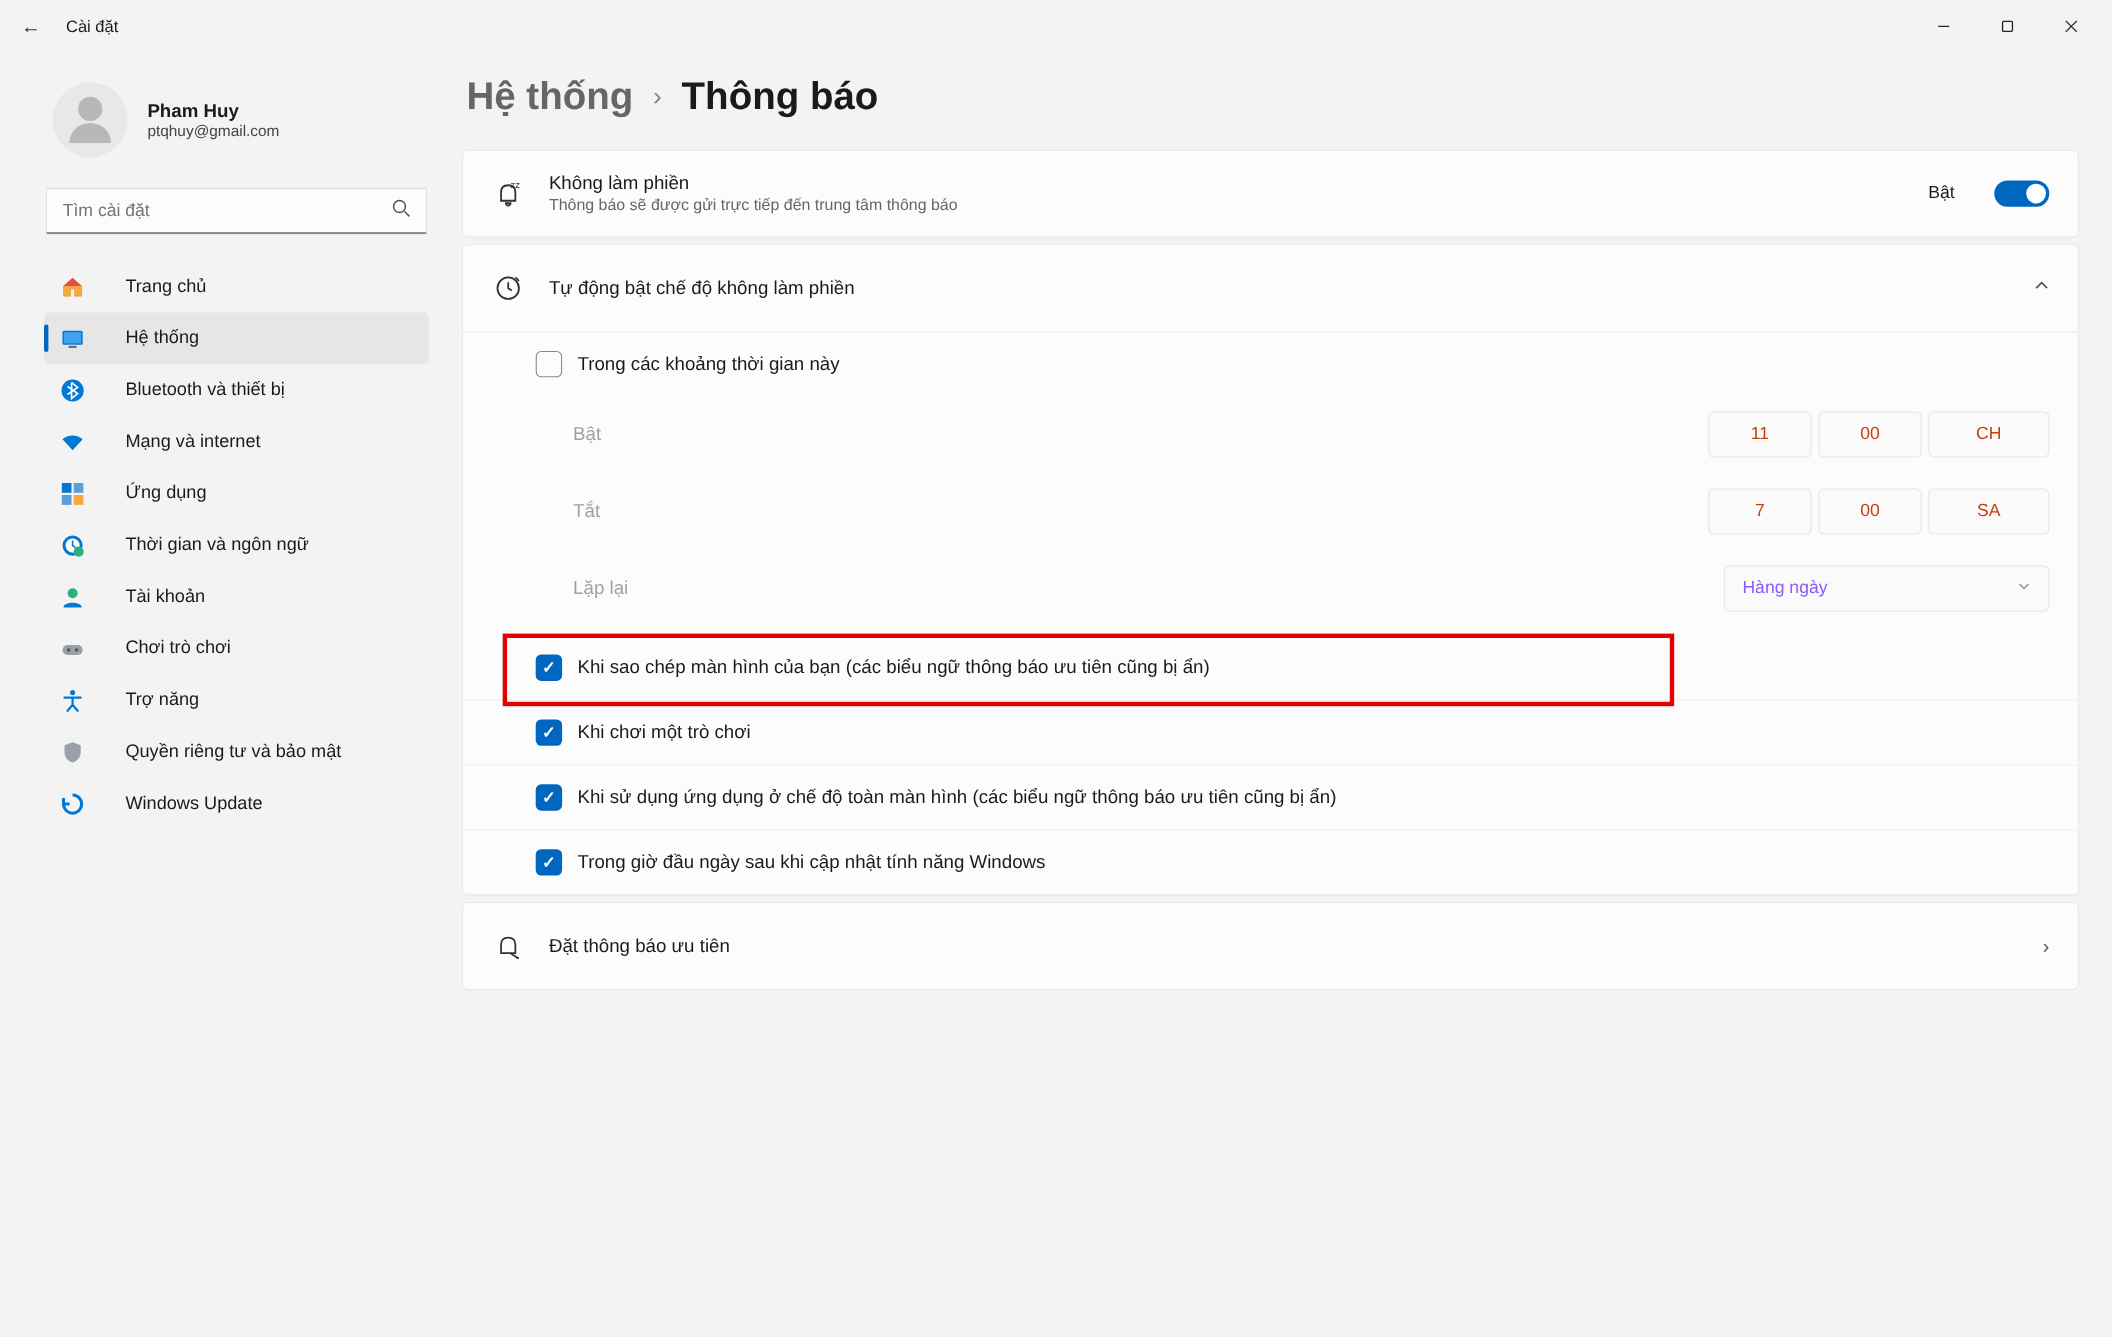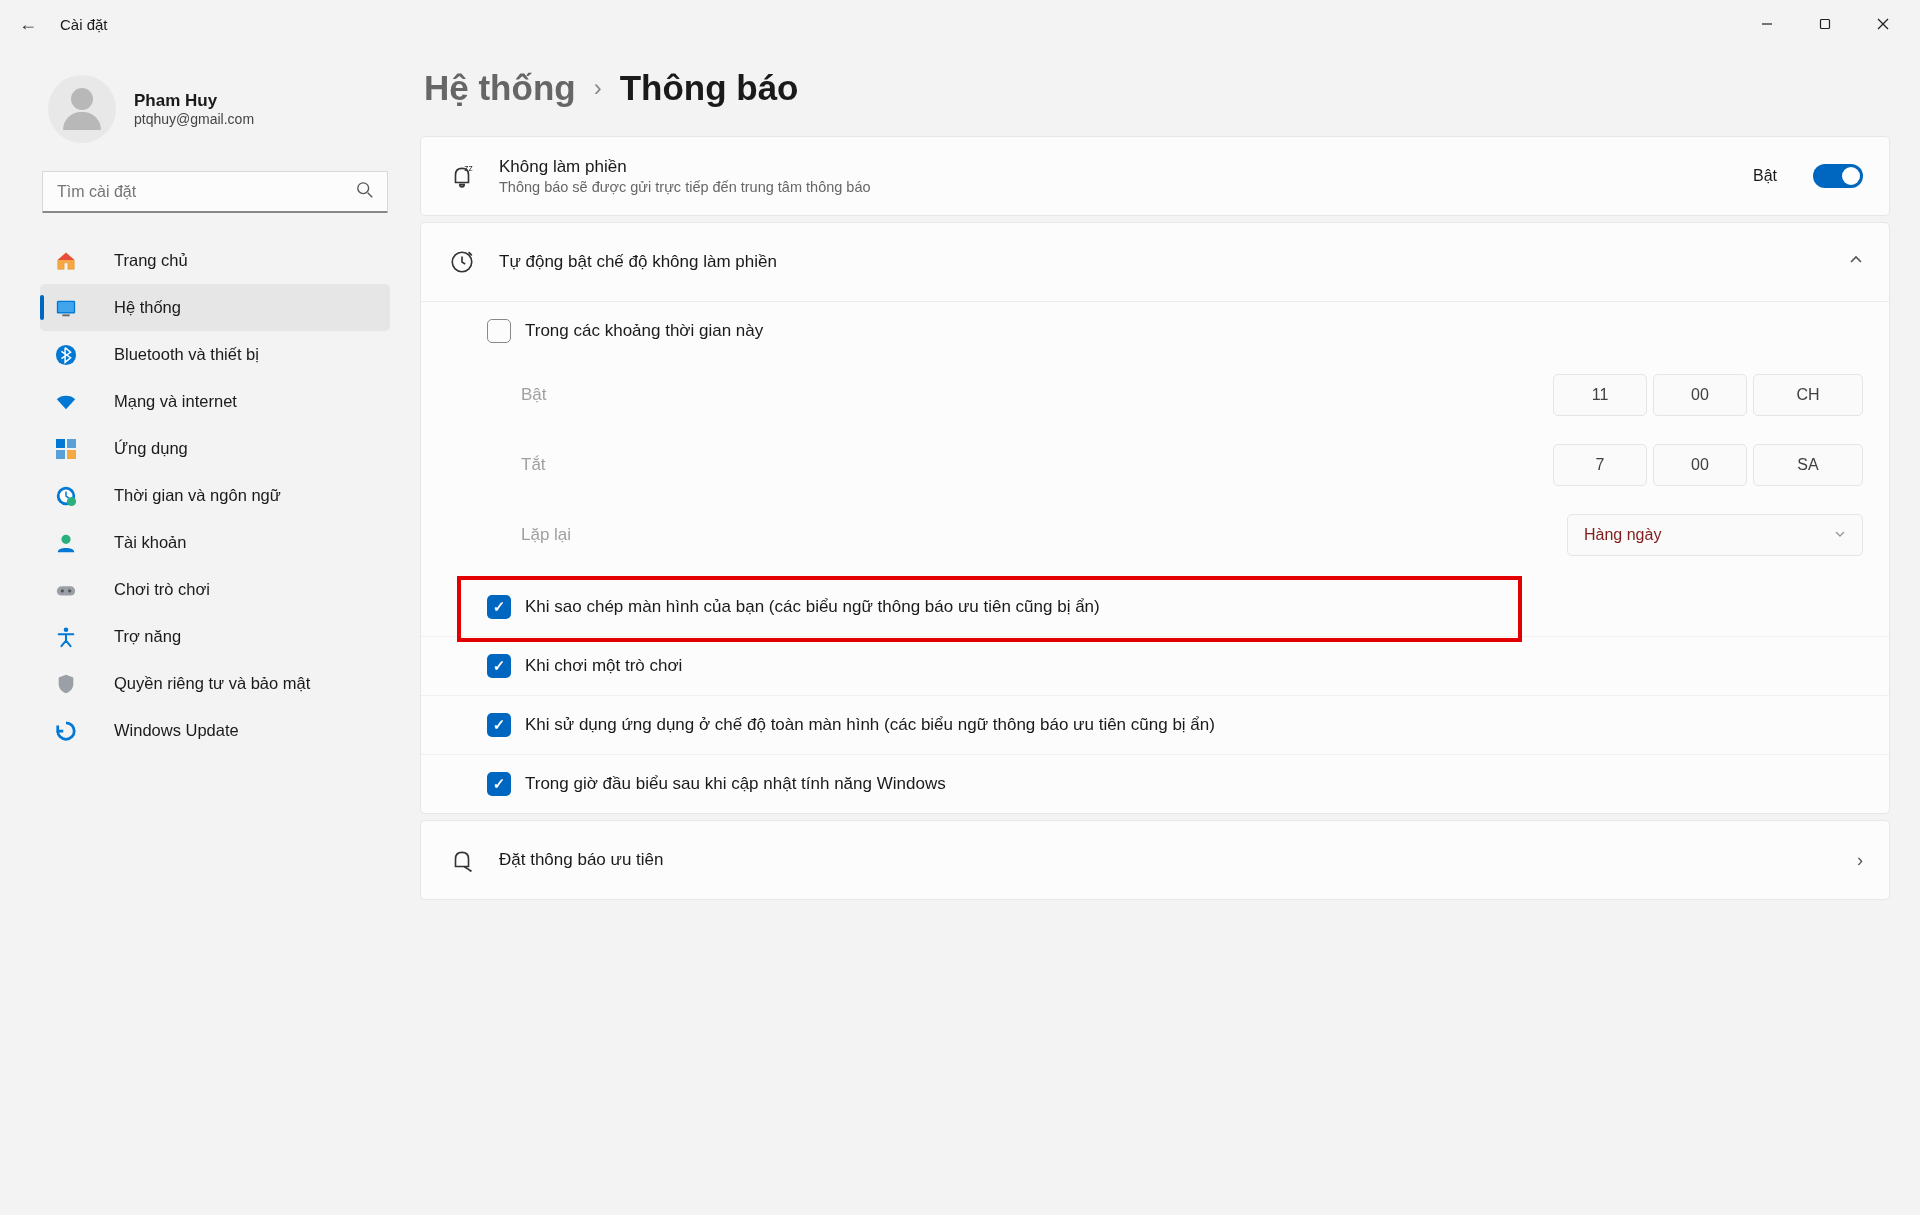--- a/index.html
+++ b/index.html
@@ -63,23 +63,23 @@
 .checkbox { width: 24px; height: 24px; border-radius: 5px; display: flex; align-items: center; justify-content: center; flex-shrink: 0; }
 .checkbox.checked { background: #0067c0; border: none; }
 .checkbox.unchecked { border: 1.8px solid #888; background: #fcfcfc; }
 .checkbox.checked::after { content: "✓"; color: #fff; font-size: 15px; font-weight: bold; }
 .exp-item .lbl { font-size: 17px; flex: 1; }
 
 
 .schedrow { padding: 14px 26px 14px 100px; display: flex; align-items: center; }
 .schedrow .slabel { flex: 1; font-size: 17px; color: #a0a0a0; }
 .timegrp { display: flex; gap: 6px; }
-.timebox { width: 94px; height: 42px; border: 1px solid #e5e5e5; border-radius: 5px; background: #fafafa; display: flex; align-items: center; justify-content: center; font-size: 16px; color: #404040; }
+.timebox { width: 94px; height: 42px; border: 1px solid #e5e5e5; border-radius: 5px; background: #fafafa; display: flex; align-items: center; justify-content: center; font-size: 16px; color: #c2410c; }
 .timebox.wide { width: 110px; }
-.repeat-select { width: 296px; height: 42px; border: 1px solid #e5e5e5; border-radius: 5px; background: #fafafa; display: flex; align-items: center; padding: 0 16px; justify-content: space-between; font-size: 16px; color: #7f1d1d; }
+.repeat-select { width: 296px; height: 42px; border: 1px solid #e5e5e5; border-radius: 5px; background: #fafafa; display: flex; align-items: center; padding: 0 16px; justify-content: space-between; font-size: 16px; color: #8b5cf6; }
 
 
 .highlight-wrap { position: relative; }
 .highlight-box { position: absolute; border: 4px solid #e30000; pointer-events: none; left: 36px; top: -2px; width: 1065px; height: 66px; }
 
 </style>
 </head>
 <body>
 
 <div class="titlebar">
@@ -314,21 +314,21 @@
         <div class="exp-item">
           <div class="checkbox checked"></div>
           <div class="lbl">Khi chơi một trò chơi</div>
         </div>
         <div class="exp-item">
           <div class="checkbox checked"></div>
           <div class="lbl">Khi sử dụng ứng dụng ở chế độ toàn màn hình (các biểu ngữ thông báo ưu tiên cũng bị ẩn)</div>
         </div>
         <div class="exp-item">
           <div class="checkbox checked"></div>
-          <div class="lbl">Trong giờ đầu biểu sau khi cập nhật tính năng Windows</div>
+          <div class="lbl">Trong giờ đầu ngày sau khi cập nhật tính năng Windows</div>
         </div>
       </div>
     </div>
 
     <div class="card">
       <div class="card-row">
         <div class="cicon">
           <svg width="26" height="26" viewBox="0 0 24 24">
               <path d="M6 18 V11 C6 7 8 5 12 5 C16 5 18 7 18 11 V18 H6 Z" fill="none" stroke="#333" stroke-width="1.5"></path>
               <path d="M14 18 L20 22" stroke="#333" stroke-width="1.5"></path>

